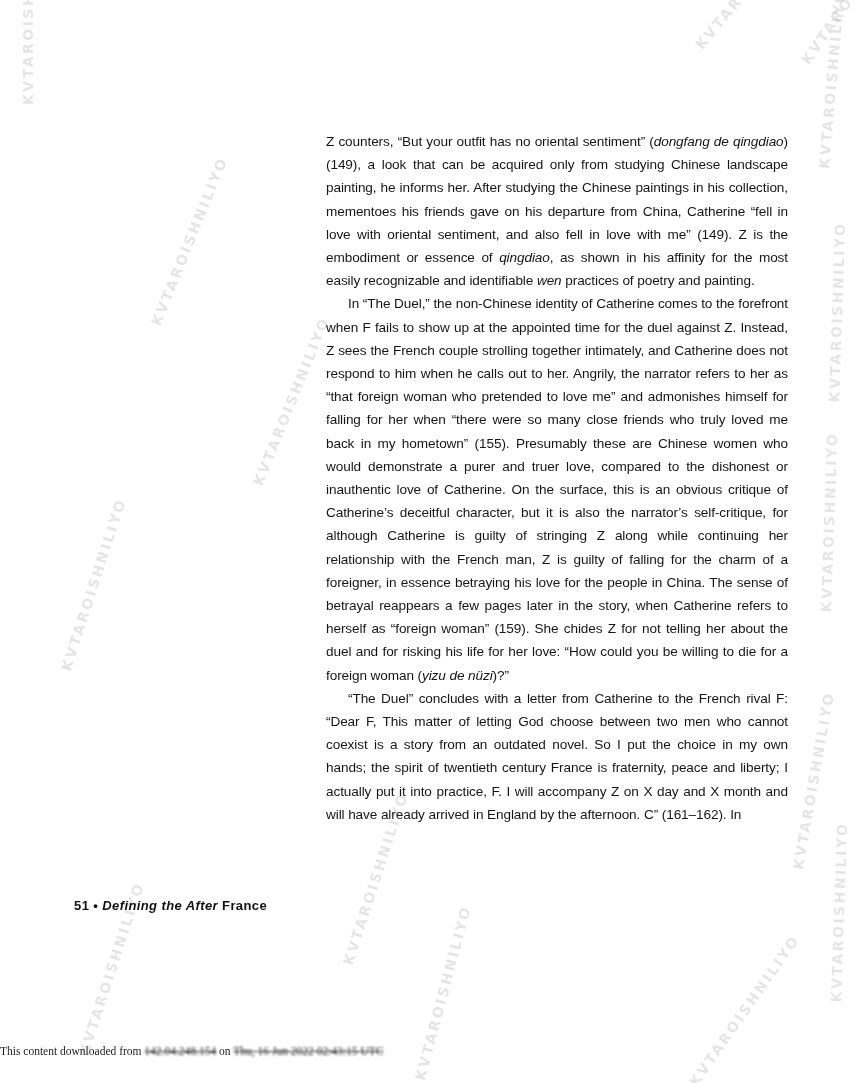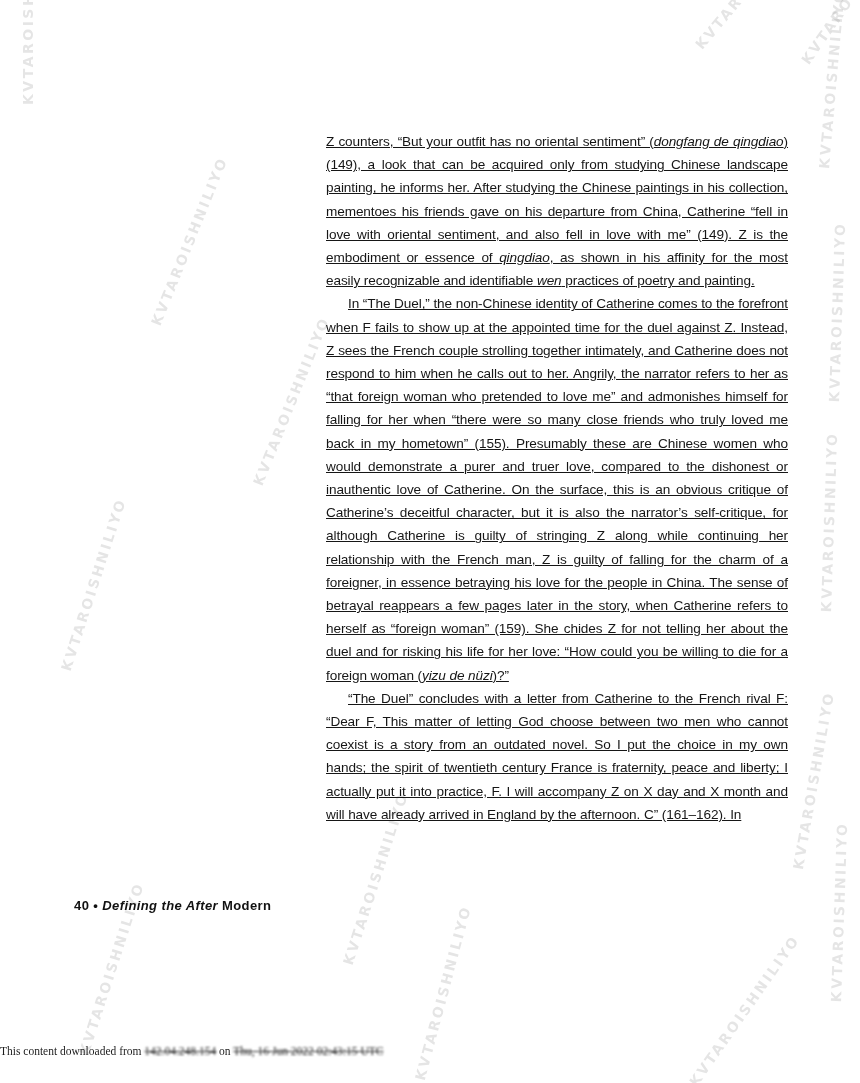--- a/index.html
+++ b/index.html
@@ -14,21 +14,20 @@
   }
   .textblock {
     position: absolute;
     left: 326px;
     top: 130px;
     width: 462px;
     font-size: 13.6px;
     line-height: 23.2px;
     letter-spacing: -0.1px;
     color: #161616;
-    text-decoration: underline;
   }
   .para { margin: 0; text-align: justify; }
   .para.indent { text-indent: 22px; }
   .it { font-style: italic; }
   .running-footer {
     position: absolute;
     left: 74px;
     top: 898px;
     font-size: 13px;
     font-weight: bold;
@@ -87,19 +86,19 @@
       <div class="watermark" style="left: 686px; top: 1080px; transform: rotate(-55deg);">KVTAROISHNILIYO</div>
       <div class="watermark" style="left: 828px; top: 1002px; transform: rotate(-88deg);">KVTAROISHNILIYO</div>
     </div>
 
   <div class="textblock">
       <p class="para"><span>Z counters, “But your outfit has no oriental sentiment” (</span><span class="it">dongfang de qingdiao</span><span>) (149), a look that can be acquired only from studying Chinese landscape painting, he informs her. After studying the Chinese paintings in his collection, mementoes his friends gave on his departure from China, Catherine “fell in love with oriental sentiment, and also fell in love with me” (149). Z is the embodiment or essence of </span><span class="it">qingdiao</span><span>, as shown in his affinity for the most easily recognizable and identifiable </span><span class="it">wen</span><span> practices of poetry and painting.</span></p>
       <p class="para indent"><span>In “The Duel,” the non-Chinese identity of Catherine comes to the forefront when F fails to show up at the appointed time for the duel against Z. Instead, Z sees the French couple strolling together intimately, and Catherine does not respond to him when he calls out to her. Angrily, the narrator refers to her as “that foreign woman who pretended to love me” and admonishes himself for falling for her when “there were so many close friends who truly loved me back in my hometown” (155). Presumably these are Chinese women who would demonstrate a purer and truer love, compared to the dishonest or inauthentic love of Catherine. On the surface, this is an obvious critique of Catherine’s deceitful character, but it is also the narrator’s self-critique, for although Catherine is guilty of stringing Z along while continuing her relationship with the French man, Z is guilty of falling for the charm of a foreigner, in essence betraying his love for the people in China. The sense of betrayal reappears a few pages later in the story, when Catherine refers to herself as “foreign woman” (159). She chides Z for not telling her about the duel and for risking his life for her love: “How could you be willing to die for a foreign woman (</span><span class="it">yizu de nüzi</span><span>)?”</span></p>
       <p class="para indent"><span>“The Duel” concludes with a letter from Catherine to the French rival F: “Dear F, This matter of letting God choose between two men who cannot coexist is a story from an outdated novel. So I put the choice in my own hands; the spirit of twentieth century France is fraternity, peace and liberty; I actually put it into practice, F. I will accompany Z on X day and X month and will have already arrived in England by the afternoon. C” (161–162). In</span></p>
     </div>
 
-  <div class="running-footer"><span>40 • </span><span class="it">Defining the After </span><span>Modern</span></div>
+  <div class="running-footer"><span>51 • </span><span class="it">Defining the After </span><span>France</span></div>
 
   <div class="notice">
     <div><span>This content downloaded from </span><span class="redacted">142.04.248.154</span><span> on </span><span class="redacted">Thu, 16 Jun 2022 02:43:15 UTC</span></div>
   </div>
 
 </div>
 
 </body></html>

